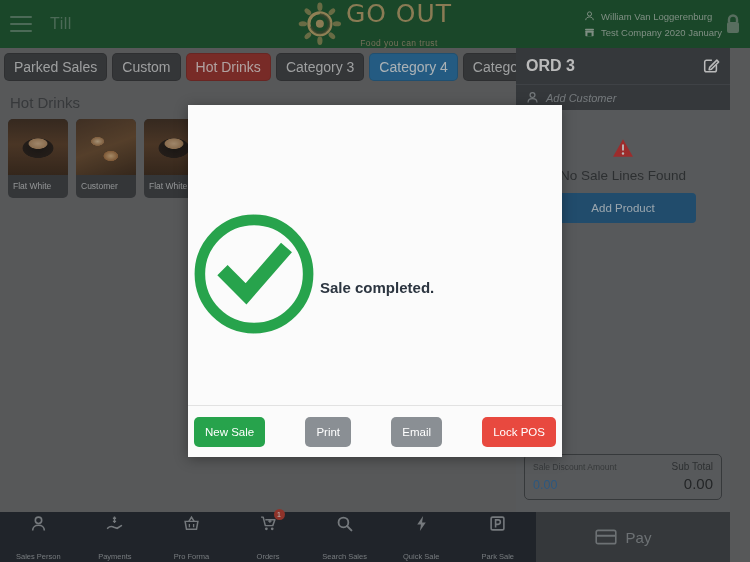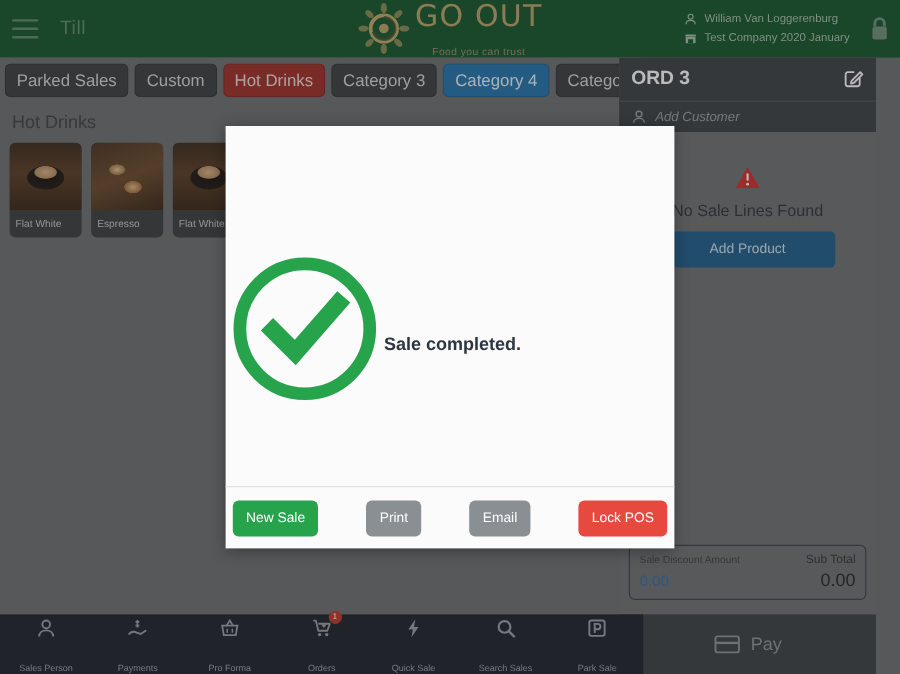--- a/index.html
+++ b/index.html
@@ -33,21 +33,21 @@
   .logo-text { display: flex; flex-direction: column; line-height: 1; }
   .logo-main {
     font-size: 25px; font-weight: 400; color: #b8a369; letter-spacing: 1px;
     font-family: "DejaVu Sans", sans-serif;
   }
   .logo-sub {
     font-size: 8.5px; color: #9a9272; letter-spacing: .4px; margin-top: 13px; text-align: center;
   }
 
   .user-block {
-    position: absolute; right: 42px; top: 50%; transform: translateY(-50%);
+    position: absolute; right: 28px; top: 50%; transform: translateY(-50%);
     display: flex; flex-direction: column; gap: 5px; text-align: center;
   }
   .user-row { display: flex; align-items: center; gap: 6px; color: #a8bfae; font-size: 9.5px; }
   .lock-icon {
     position: absolute; right: 8px; top: 50%; transform: translateY(-50%);
     width: 18px; height: 22px; cursor: pointer;
   }
 
   
   .tabstrip {
@@ -263,21 +263,21 @@
 
   <div class="mainarea">
     <div class="section-title">Hot Drinks</div>
     <div class="tile-row">
         <div class="tile">
           <div class="tile-img img-flatwhite"></div>
           <div class="tile-label">Flat White</div>
         </div>
         <div class="tile">
           <div class="tile-img img-espresso"></div>
-          <div class="tile-label">Espresso</div>
+          <div class="tile-label">Customer</div>
         </div>
         <div class="tile">
           <div class="tile-img img-flatwhite"></div>
           <div class="tile-label">Flat White</div>
         </div>
       </div>
   </div>
 
   <div class="rightpanel">
     <div class="ord-header">
@@ -368,33 +368,33 @@
             <circle cx="11.5" cy="13" r="1.3" fill="#9aa0a6"></circle>
             <path d="M9.3 4.2v3.2M7.7 5.8h3.2" stroke="#9aa0a6" stroke-width="1.3"></path>
           </svg>
           <div class="badge">1</div>
         </div>
         <div class="navlabel">Orders</div>
       </div>
       <div class="navitem">
         <div class="ic">
           <svg width="17" height="17" viewBox="0 0 16 16">
-            <path d="M9.5 1L4 9h3.5L6.5 15L12 7H8.5z" fill="#9aa0a6"></path>
-          </svg>
-        </div>
-        <div class="navlabel">Quick Sale</div>
-      </div>
-      <div class="navitem">
-        <div class="ic">
-          <svg width="17" height="17" viewBox="0 0 16 16">
             <circle cx="7" cy="7" r="4.6" fill="none" stroke="#9aa0a6" stroke-width="1.7"></circle>
             <path d="M10.5 10.5L14.5 14.5" stroke="#9aa0a6" stroke-width="1.9" stroke-linecap="round"></path>
           </svg>
         </div>
         <div class="navlabel">Search Sales</div>
+      </div>
+      <div class="navitem">
+        <div class="ic">
+          <svg width="17" height="17" viewBox="0 0 16 16">
+            <path d="M9.5 1L4 9h3.5L6.5 15L12 7H8.5z" fill="#9aa0a6"></path>
+          </svg>
+        </div>
+        <div class="navlabel">Quick Sale</div>
       </div>
       <div class="navitem">
         <div class="ic">
           <svg width="17" height="17" viewBox="0 0 16 16">
             <rect x="2" y="2" width="12" height="12" rx="1.6" fill="none" stroke="#9aa0a6" stroke-width="1.5"></rect>
             <path d="M6.2 11.8V4.6h2.4a2.1 2.1 0 0 1 0 4.2H6.2" fill="none" stroke="#9aa0a6" stroke-width="1.5"></path>
           </svg>
         </div>
         <div class="navlabel">Park Sale</div>
       </div>

